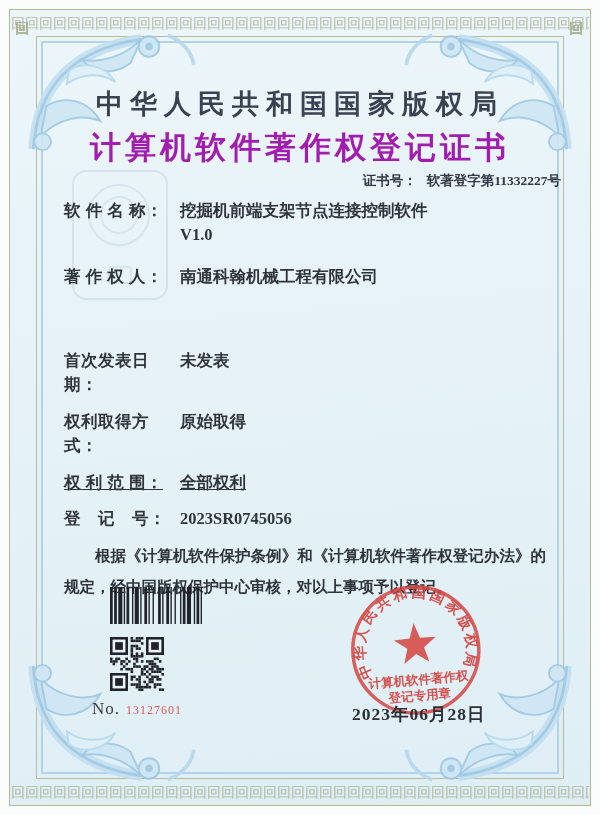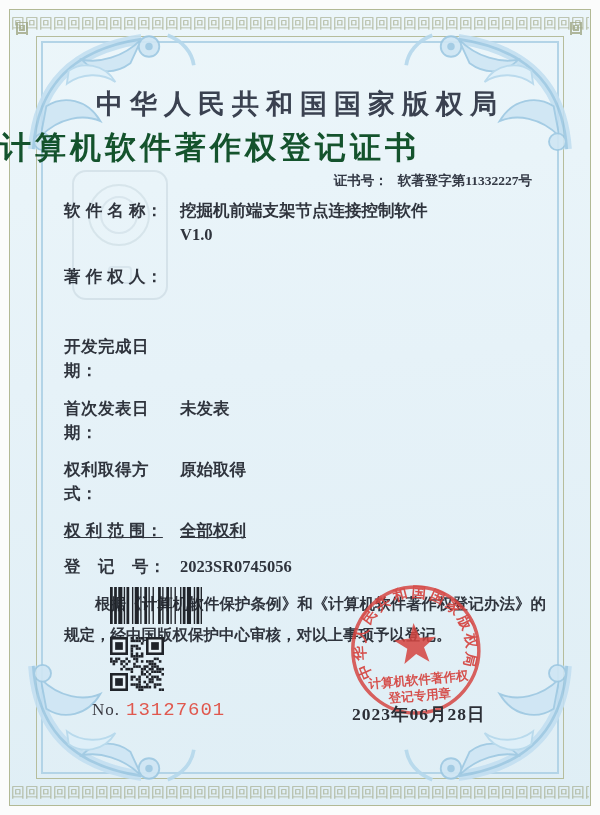--- a/index.html
+++ b/index.html
@@ -27,38 +27,38 @@
              border:2px solid rgba(145,168,182,.22);border-radius:14px;}
   .watermark .wm-ring{position:absolute;left:14px;top:12px;width:58px;height:58px;border-radius:50%;
              border:2px solid rgba(145,168,182,.20);}
   .watermark .wm-ring2{position:absolute;left:26px;top:24px;width:34px;height:34px;border-radius:50%;
              border:2px solid rgba(145,168,182,.18);}
   .watermark .wm-dot{position:absolute;left:34px;bottom:14px;width:20px;height:14px;border-radius:4px;
              border:2px solid rgba(145,168,182,.18);}
 
   .authority{position:absolute;left:0;right:0;top:86px;text-align:center;font-size:27px;font-weight:700;
              letter-spacing:7px;color:#3a4150;}
-  .cert-title{position:absolute;left:0;right:0;top:127px;font-size:31px;font-weight:700;
-             letter-spacing:4px;color:#14532d;}
-  .certno{position:absolute;top:172px;right:68px;font-size:13.5px;font-weight:700;color:#333945;}
+  .cert-title{position:absolute;left:0;right:0;top:127px;text-align:center;font-size:31px;font-weight:700;
+             letter-spacing:4px;color:#a21caf;}
+  .certno{position:absolute;top:172px;right:39px;font-size:13.5px;font-weight:700;color:#333945;}
   .certno .certno-value{margin-left:10px;}
 
   .fields{position:absolute;left:64px;top:199px;right:52px;color:#2f343d;}
   .row{display:flex;line-height:24px;font-size:16.5px;}
   .row .lbl{width:116px;flex:0 0 116px;font-weight:700;letter-spacing:.5px;}
   .row .val{flex:1;font-weight:600;}
   .r1{margin-bottom:18px;justify-content:flex-end;} .r2{margin-bottom:46px;} .r3{margin-bottom:14px;}
   .r4{margin-bottom:13px;} .r5{margin-bottom:13px;} .r6{margin-bottom:12px;text-decoration:underline;}
   .statement{margin-top:9px;width:482px;font-size:15.5px;font-weight:600;line-height:31px;
              text-indent:2em;color:#2f343d;text-align:justify;}
 
   .barcode{position:absolute;left:110px;top:587px;width:92px;height:37px;}
   .qr{position:absolute;left:110px;top:637px;width:54px;height:54px;}
   .serial{position:absolute;left:92px;top:699px;font-size:17px;color:#3a3a42;letter-spacing:1px;}
-  .serial .serial-number{color:#e0584e;font-family:Liberation Mono, monospace;font-size:19px;margin-left:6px;letter-spacing:1px;}
+  .serial .serial-number{color:#e0584e;font-family:Liberation Serif, serif;font-size:12px;margin-left:6px;letter-spacing:1px;}
 
   .seal{position:absolute;left:346px;top:582px;width:140px;height:140px;transform:rotate(-5deg);opacity:.92;}
   .issue-date{position:absolute;left:352px;top:702px;font-size:17.5px;font-weight:700;color:#2c2f36;letter-spacing:1px;text-align:center;}
 </style>
 </head>
 <body>
 
 <div class="sheet">
   <div class="paper"></div>
 
@@ -138,23 +138,23 @@
   <div class="fields">
     <div class="row r1">
       <span class="lbl">软 件 名 称：</span>
       <div class="val">
         <div>挖掘机前端支架节点连接控制软件</div>
         <div>V1.0</div>
       </div>
     </div>
     <div class="row r2">
       <span class="lbl">著 作 权 人：</span>
+      <div class="val">南通科翰机械工程有限公司</div>
     </div>
     <div class="row r3">
-      <span class="lbl">开发完成日期：</span>
     </div>
     <div class="row r4">
       <span class="lbl">首次发表日期：</span>
       <div class="val">未发表</div>
     </div>
     <div class="row r5">
       <span class="lbl">权利取得方式：</span>
       <div class="val">原始取得</div>
     </div>
     <div class="row r6">

